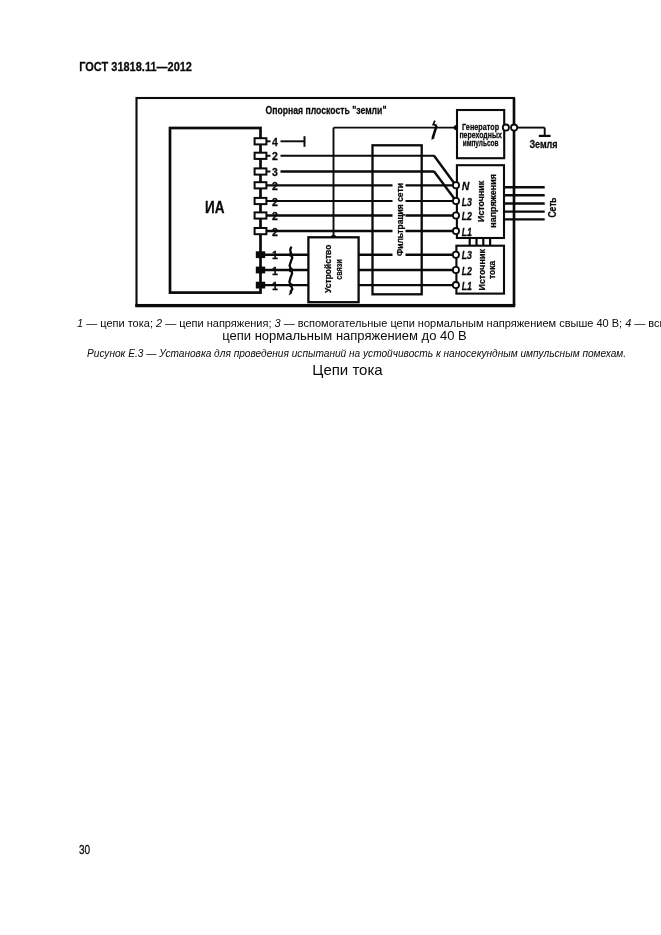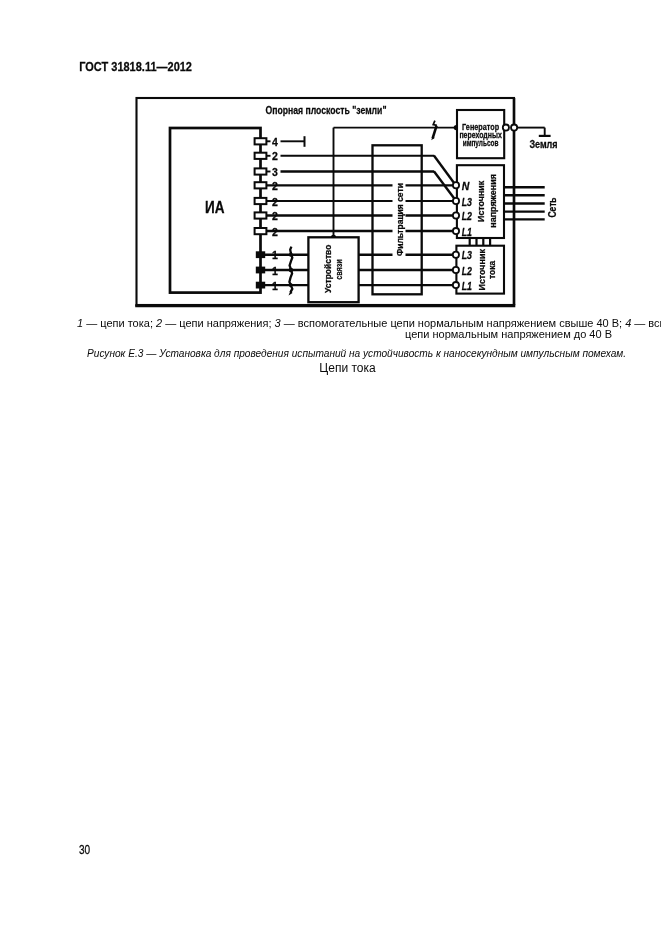--- a/index.html
+++ b/index.html
@@ -209,17 +209,17 @@
 
     <text x="529.4" y="148.4" font-size="10.5" font-weight="bold" stroke="none" fill="#0a0a0a" textLength="28.2" lengthAdjust="spacingAndGlyphs">Земля</text>
 
     <text x="79" y="853.6" font-size="12" stroke="none" fill="#0a0a0a" textLength="11.2" lengthAdjust="spacingAndGlyphs">30</text>
 
   </g>
 </svg>
 
 <div class="abs" style="left:77px;top:316.5px;width:535px;text-align:center;font-size:11px;white-space:nowrap;"><i>1</i> — цепи тока; <i>2</i> — цепи напряжения; <i>3</i> — вспомогательные цепи нормальным напряжением свыше 40 В; <i>4</i> — вспомогательные</div>
 
-<div class="abs" style="left:77px;top:328px;width:535px;text-align:right;font-size:11px;white-space:nowrap;">цепи нормальным напряжением до 40 В</div>
+<div class="abs" style="left:77px;top:328px;width:535px;text-align:center;font-size:13px;white-space:nowrap;">цепи нормальным напряжением до 40 В</div>
 
 <div class="abs" style="left:87px;top:347.5px;width:521px;text-align:center;font-size:10.15px;white-space:nowrap;font-style:italic;">Рисунок Е.3 — Установка для проведения испытаний на устойчивость к наносекундным импульсным помехам.</div>
 
-<div class="abs" style="left:87px;top:360.5px;width:521px;text-align:center;font-size:12px;white-space:nowrap;">Цепи тока</div>
+<div class="abs" style="left:87px;top:360.5px;width:521px;text-align:center;font-size:15px;white-space:nowrap;">Цепи тока</div>
 
 </body></html>

